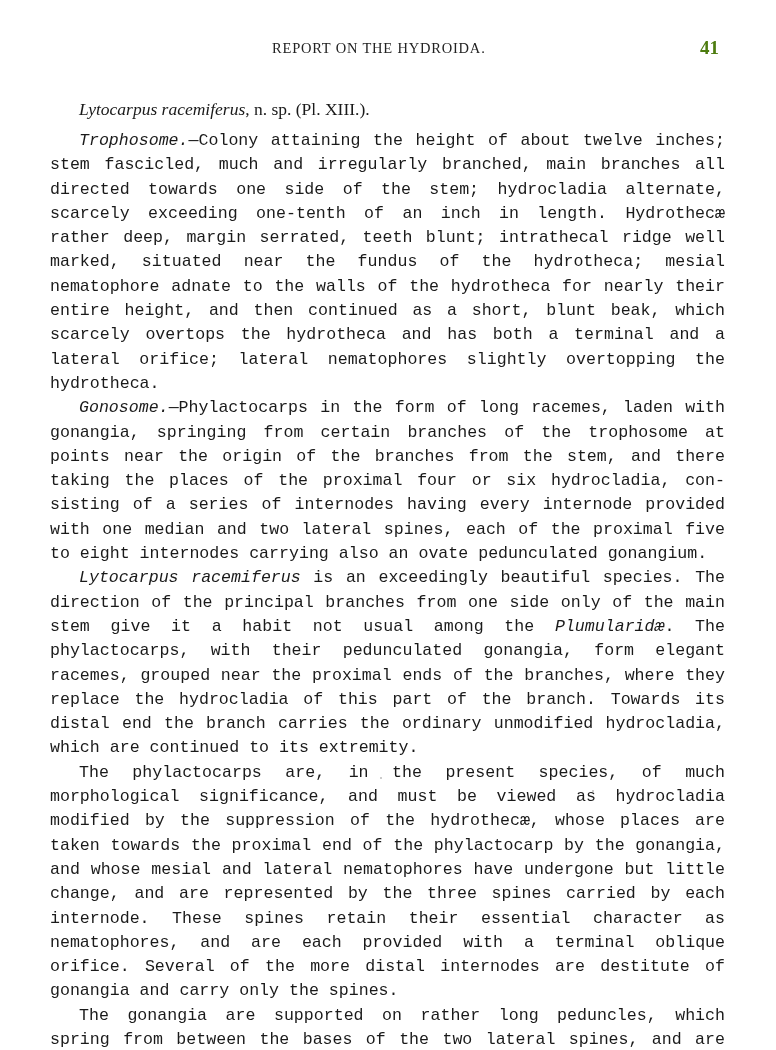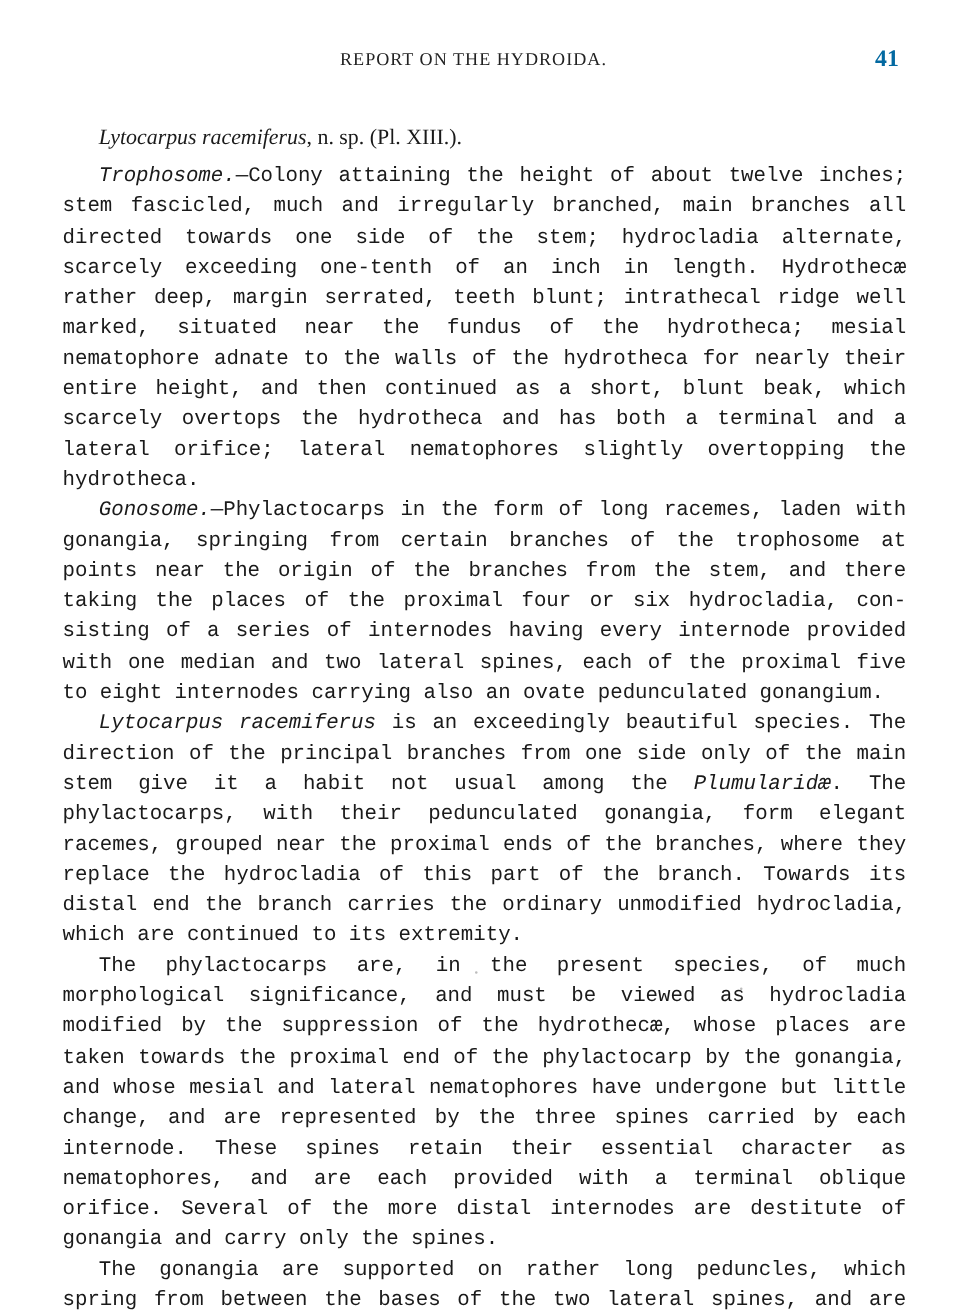--- a/index.html
+++ b/index.html
@@ -30,21 +30,21 @@
       font-size: 14.5px;
       letter-spacing: 0.8px;
       color: #222;
     }
     .page-number {
       position: absolute;
       left: 700px;
       top: -3px;
       font-size: 19px;
       font-weight: bold;
-      color: #0369a1;
+      color: #4d7c0f;
     }
     .content {
       position: absolute;
       top: 96px;
       left: 50px;
       width: 675px;
     }
     .species-heading {
       margin: 0 0 7px 29px;
       font-size: 17.5px;

